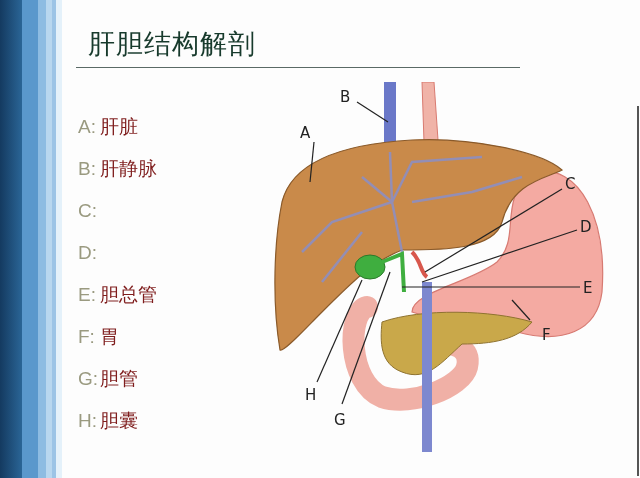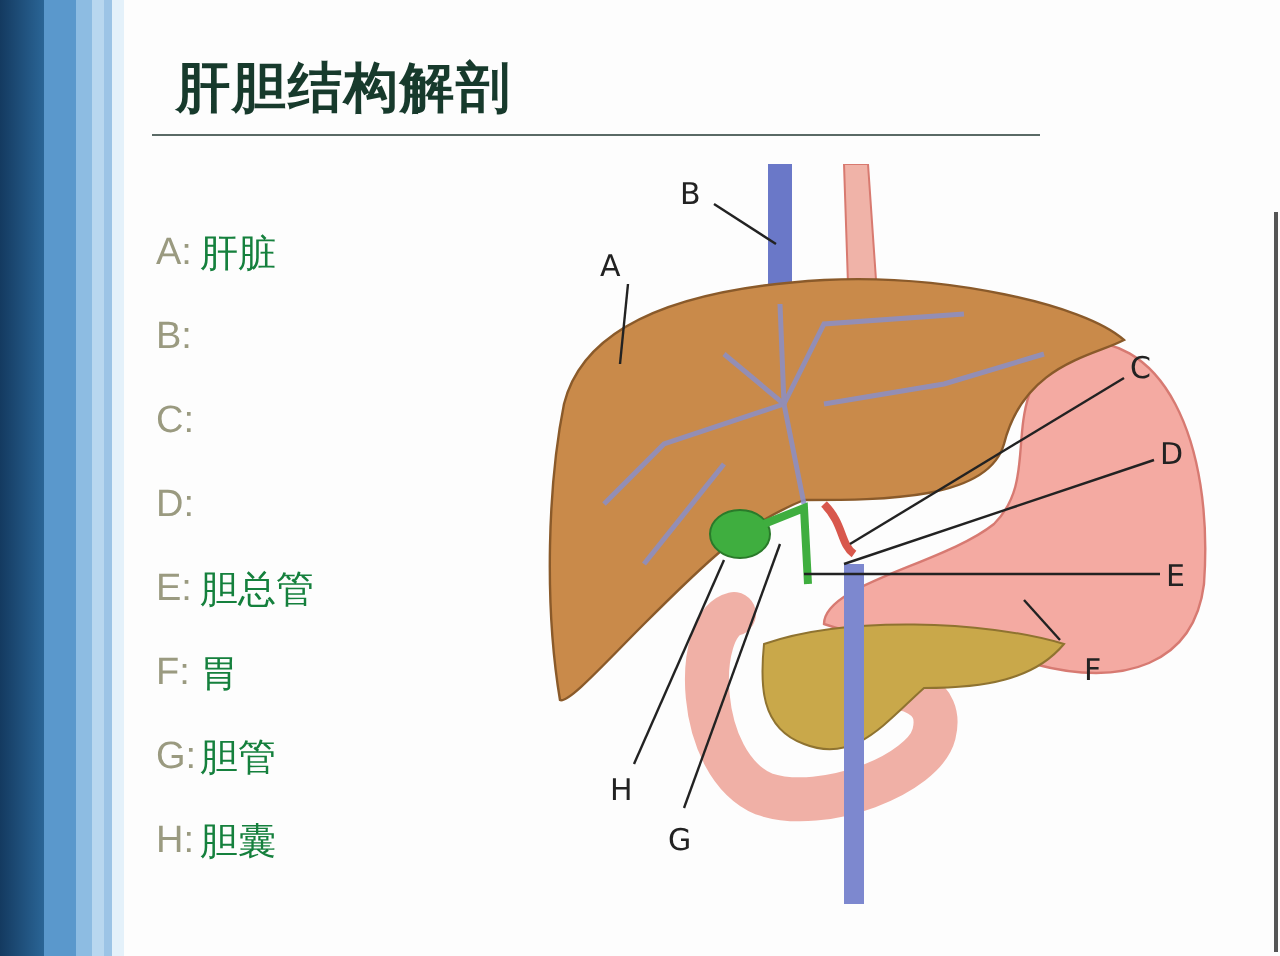--- a/index.html
+++ b/index.html
@@ -1,24 +1,24 @@
 <!DOCTYPE html>
 <html><head>
 <meta charset="utf-8">
 <style>
   html, body { margin:0; padding:0; }
   body { width:640px; height:478px; overflow:hidden; background:#fdfdfd; position:relative; font-family:"DejaVu Sans", sans-serif; }
   .stripes { position:absolute; left:0; top:0; width:62px; height:478px; display:flex; }
   .stripes div { height:100%; }
-  .title { position:absolute; left:88px; top:26px; font-size:27px; font-weight:bold; color:#173a2c; letter-spacing:1px; }
+  .title { position:absolute; left:88px; top:26px; font-size:27px; font-weight:normal; color:#173a2c; letter-spacing:1px; }
   .title-rule { position:absolute; left:76px; top:67px; width:444px; height:1px; background:#5a6a66; }
   .legend { position:absolute; left:78px; top:106px; }
   .legend-item { height:42px; display:flex; align-items:center; font-size:19px; }
   .legend-key { color:#9a9a80; font-family:"Liberation Sans", sans-serif; width:22px; }
-  .legend-val { color:#15803d;text-align:center; }
+  .legend-val { color:#7f1d1d;text-align:center; }
   .right-rule { position:absolute; left:637px; top:106px; width:2px; height:370px; background:#555; }
   .diagram { position:absolute; left:262px; top:82px; width:360px; height:380px; }
   .lbl { font-family:"DejaVu Sans", sans-serif; font-size:15px; fill:#222; }
 </style>
 </head>
 <body>
 
 <div class="stripes">
   <div style="width:22px;background:linear-gradient(90deg,#143a60,#2a6596);"></div>
   <div style="width:16px;background:#5a98cc;"></div>
@@ -31,20 +31,21 @@
 <div class="title">肝胆结构解剖</div>
 <div class="title-rule"></div>
 
 <div class="legend">
   <div class="legend-item">
       <span class="legend-key">A:</span>
       <span class="legend-val">肝脏</span>
     </div>
   <div class="legend-item">
       <span class="legend-key">B:</span>
+      <span class="legend-val">肝静脉</span>
     </div>
   <div class="legend-item">
       <span class="legend-key">C:</span>
     </div>
   <div class="legend-item">
       <span class="legend-key">D:</span>
     </div>
   <div class="legend-item">
       <span class="legend-key">E:</span>
       <span class="legend-val">胆总管</span>

